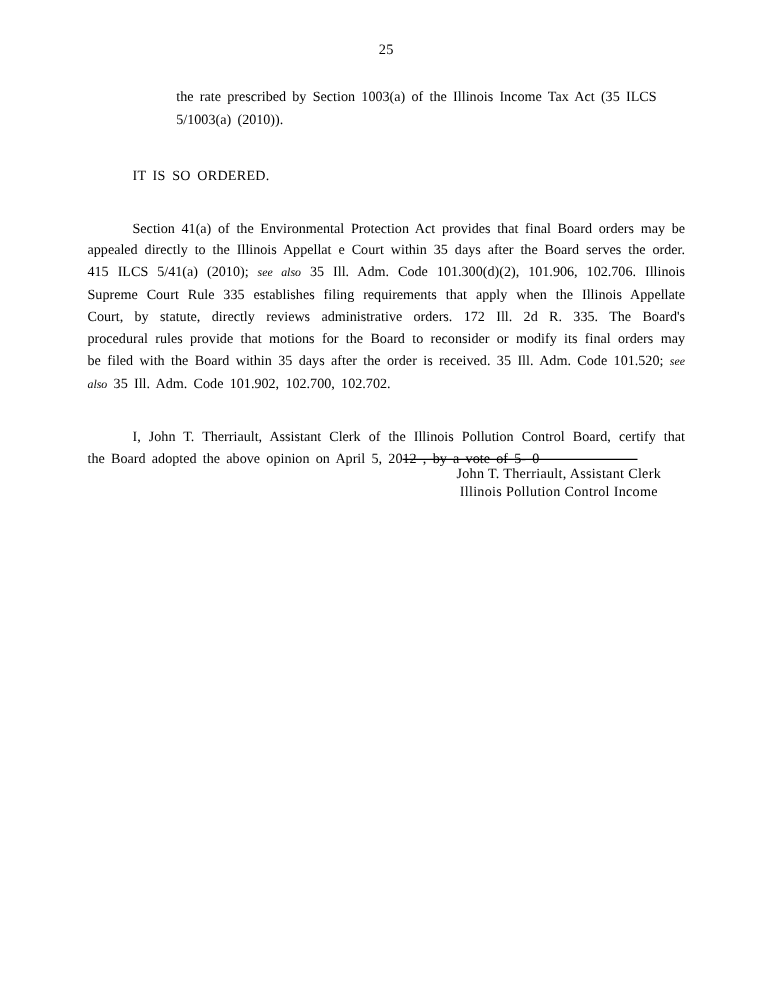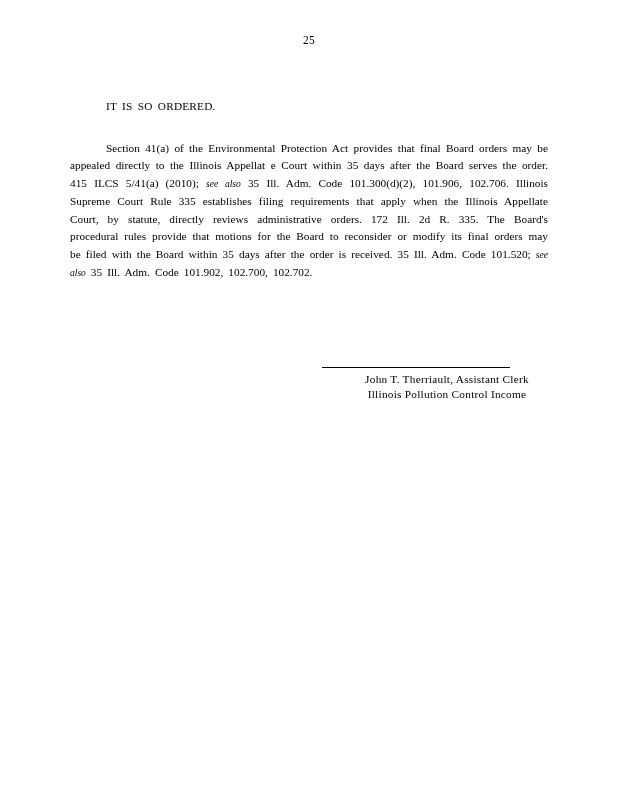--- a/index.html
+++ b/index.html
@@ -83,31 +83,36 @@
 </style>
 </head>
 <body>
 
 <div class="page">
 
   <div class="page-number">25</div>
 
   <div class="content">
 
+    <div class="indent-block">
+      <p class="wide">the rate prescribed   by Section   1003(a)  of the Illinois  Income   Tax  Act  (35 ILCS</p>
+      <p class="wide">5/1003(a)   (2010)).</p>
+    </div>
 
     <div class="gap-md"></div>
 
     <p class="ordered wide">IT  IS  SO  ORDERED.</p>
 
     <div class="gap-lg"></div>
 
     <p class="indent-first wide"><span>Section   41(a) of the Environmental     Protection    Act provides   that final  Board  orders  may be appealed   directly  to the Illinois  Appellat e Court  within  35 days  after  the Board  serves  the order.   415 ILCS  5/41(a)  (2010); </span><span class="italic">see  also</span><span>  35 Ill. Adm.  Code  101.300(d)(2),     101.906,   102.706. Illinois   Supreme    Court Rule  335 establishes    filing  requirements     that apply  when  the Illinois Appellate   Court,   by statute,  directly  reviews  administrative    orders.    172 Ill. 2d R.  335.  The Board's   procedural    rules  provide   that motions   for the Board  to reconsider   or modify  its final orders  may  be filed  with  the Board   within  35 days  after  the order  is received.     35 Ill. Adm.  Code 101.520; </span><span class="italic">see   also</span><span>  35 Ill. Adm.   Code  101.902,   102.700,   102.702.</span></p>
 
     <div class="gap-lg"></div>
 
+    <p class="indent-first wide">I, John T. Therriault,   Assistant   Clerk  of the Illinois  Pollution   Control  Board,  certify  that the Board  adopted   the above  opinion  on April 5, 2012 , by a vote of 5- 0</p>
 
   </div>
 
   <div class="sig-block">
     <div class="sig-line"></div>
     <div class="sig-name sp">John  T.  Therriault,     Assistant   Clerk</div>
     <div class="sig-org sp">Illinois  Pollution    Control   Income</div>
   </div>
 
 </div>

